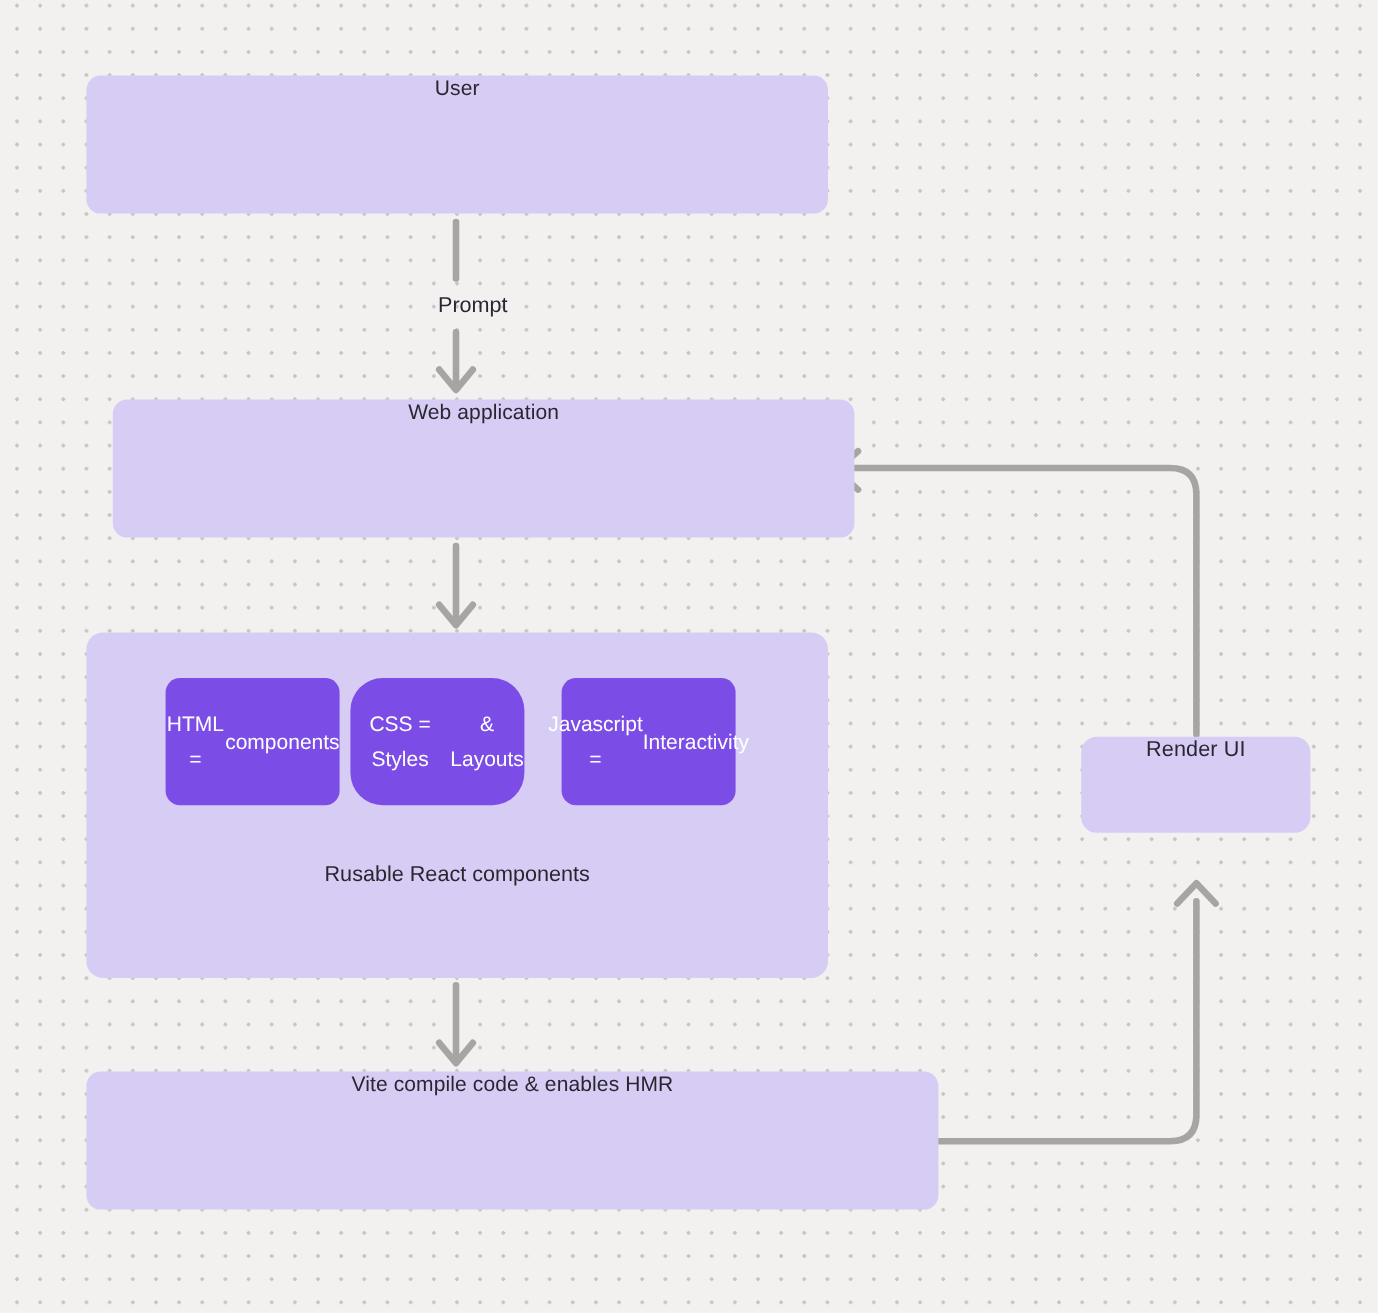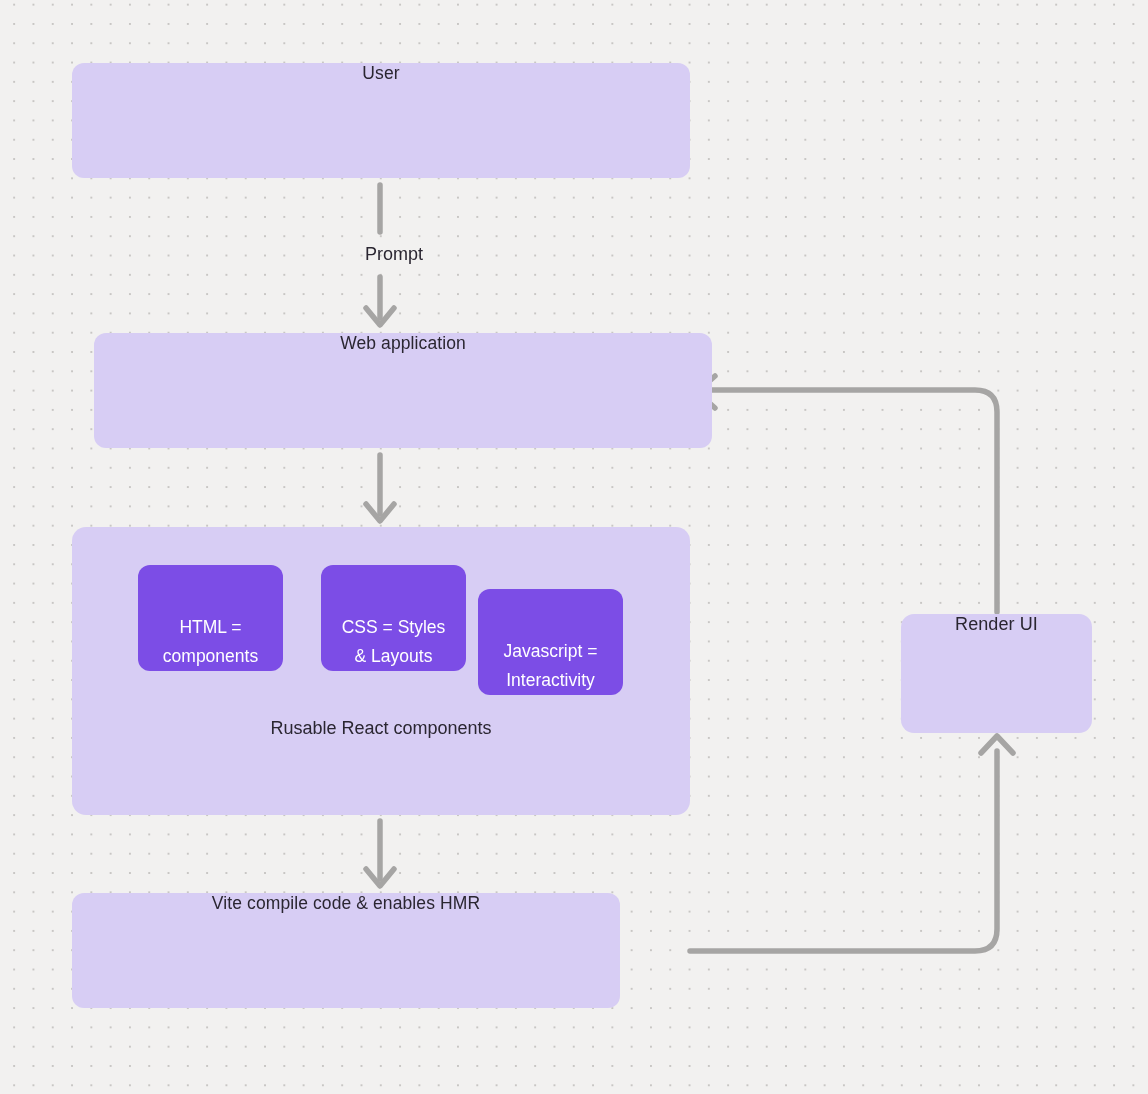--- a/index.html
+++ b/index.html
@@ -40,42 +40,42 @@
     position:absolute;
     background:var(--node-fill);
     border-radius:12px;
     display:flex;justify-content:center;
     color:var(--text-dark);
     font-size:17.5px;font-weight:500;
     letter-spacing:.1px;
   }
   .node-user{left:72px;top:63px;width:618px;height:115px;}
   .node-web-application{left:72px;top:333px;width:618px;height:115px;margin-left:22px;}
-  .node-vite{left:72px;top:893px;width:548px;height:115px;}
-  .node-render-ui{left:901px;top:614px;width:191px;height:119px;border-radius:13px;font-size:18px;}
+  .node-vite{left:72px;top:893px;width:710px;height:115px;}
+  .node-render-ui{left:901px;top:614px;width:191px;height:80px;border-radius:13px;font-size:18px;}
   .group{
     position:absolute;
     left:72px;top:527px;width:618px;height:288px;
     background:var(--node-fill);
     border-radius:14px;
   }
   .chip{
     position:absolute;
     top:38px;width:145px;height:106px;
     background:var(--chip-fill);
     border-radius:12px;
-    display:flex;flex-direction:column;align-items:center;justify-content:flex-end;
+    display:flex;align-items:center;justify-content:center;
     color:var(--text-light);
     font-size:17.5px;font-weight:500;
     line-height:29px;
     text-align:center;
   }
   .chip-1{left:66px;}
-  .chip-2{left:249px;}
-  .chip-3{left:406px;margin-top:24px;}
+  .chip-2{left:220px;border-radius:27px;}
+  .chip-3{left:396px;}
   .group-label{
     position:absolute;
     left:0;top:191px;width:100%;
     text-align:center;
     color:var(--text-dark);
     font-size:18px;font-weight:500;
   }
   .edge-label{
     position:absolute;
     left:324px;top:244px;width:140px;

